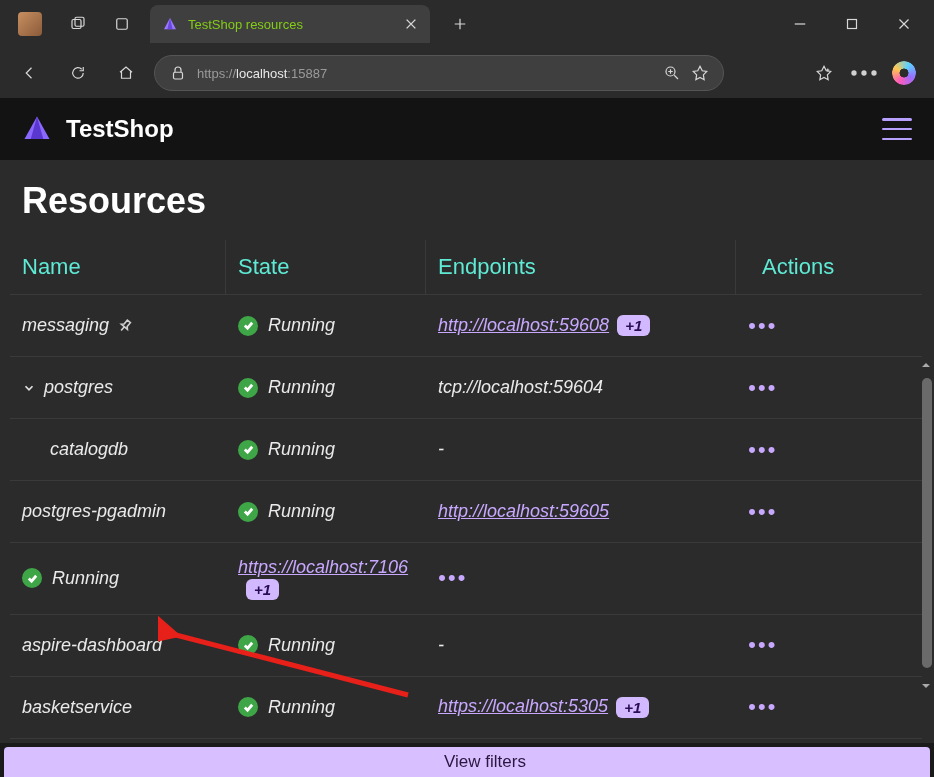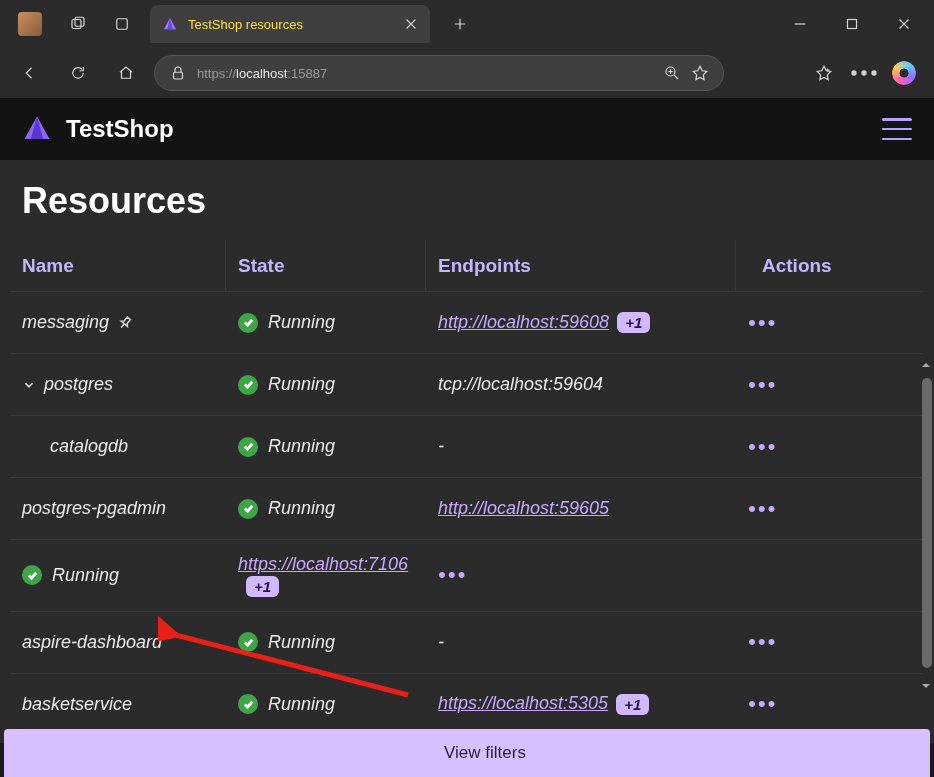--- a/index.html
+++ b/index.html
@@ -44,21 +44,21 @@
     .tabstack-icons .chrome-btn { width: 36px; }
     .tab {
       background: #3f3f3f;
       height: 38px;
       min-width: 280px;
       border-radius: 8px 8px 0 0;
       display: flex;
       align-items: center;
       padding: 0 12px;
       gap: 10px;
-      color: #fde047;
+      color: #84cc16;
       font-size: 13px;
     }
     .tab-favicon {
       width: 16px; height: 16px;
       fill: #a890ff;
     }
     .tab-title { flex: 1; }
     .tab-close { width:14px; height:14px; stroke:#d8d8d8; stroke-width:1.6; }
     .newtab { margin-left: 8px; }
     .win-controls { display: flex; margin-left: auto; }
@@ -140,23 +140,23 @@
       margin-left: 10px;
     }
     .thead, .trow {
       display: grid;
       grid-template-columns: 216px 200px 310px 1fr;
       border-bottom: 1px solid #3a3a3a;
       align-items: center;
       min-height: 60px;
     }
     .thead {
-      font-size: 19px;
-      font-weight: 700;
-      color: #c4b5fd;
+      font-size: 22px;
+      font-weight: 400;
+      color: #5eead4;
       min-height: 52px;
     }
     .thead > div, .trow > div { padding: 14px 12px; position: relative; }
     .thead > div:not(:last-child)::after,
     .trow > div:not(:last-child)::after {
       
     }
     .thead > div:not(:last-child) { border-right: 1px solid #3a3a3a; height: 100%; display:flex; align-items:center; }
     .thead .col-actions { text-align: left; padding-left: 26px; }
     .trow { font-size: 18px; color: #eaeaea; min-height: 62px; font-style: italic; }
@@ -188,21 +188,21 @@
       color: #c8a8ff;
       font-size: 22px;
       letter-spacing: 2px;
       cursor: pointer;
       line-height: 1;
     }
     
     .filters-bar {
       position: absolute;
       bottom: 0; left: 4px; right: 4px;
-      height: 48px;
+      height: 30px;
       background: #d8bfff;
       color: #2a1840;
       font-size: 17px;
       display: flex;
       align-items: center;
       justify-content: center;
       border-radius: 4px 4px 0 0;
       padding-left: 36px;
     }
     

